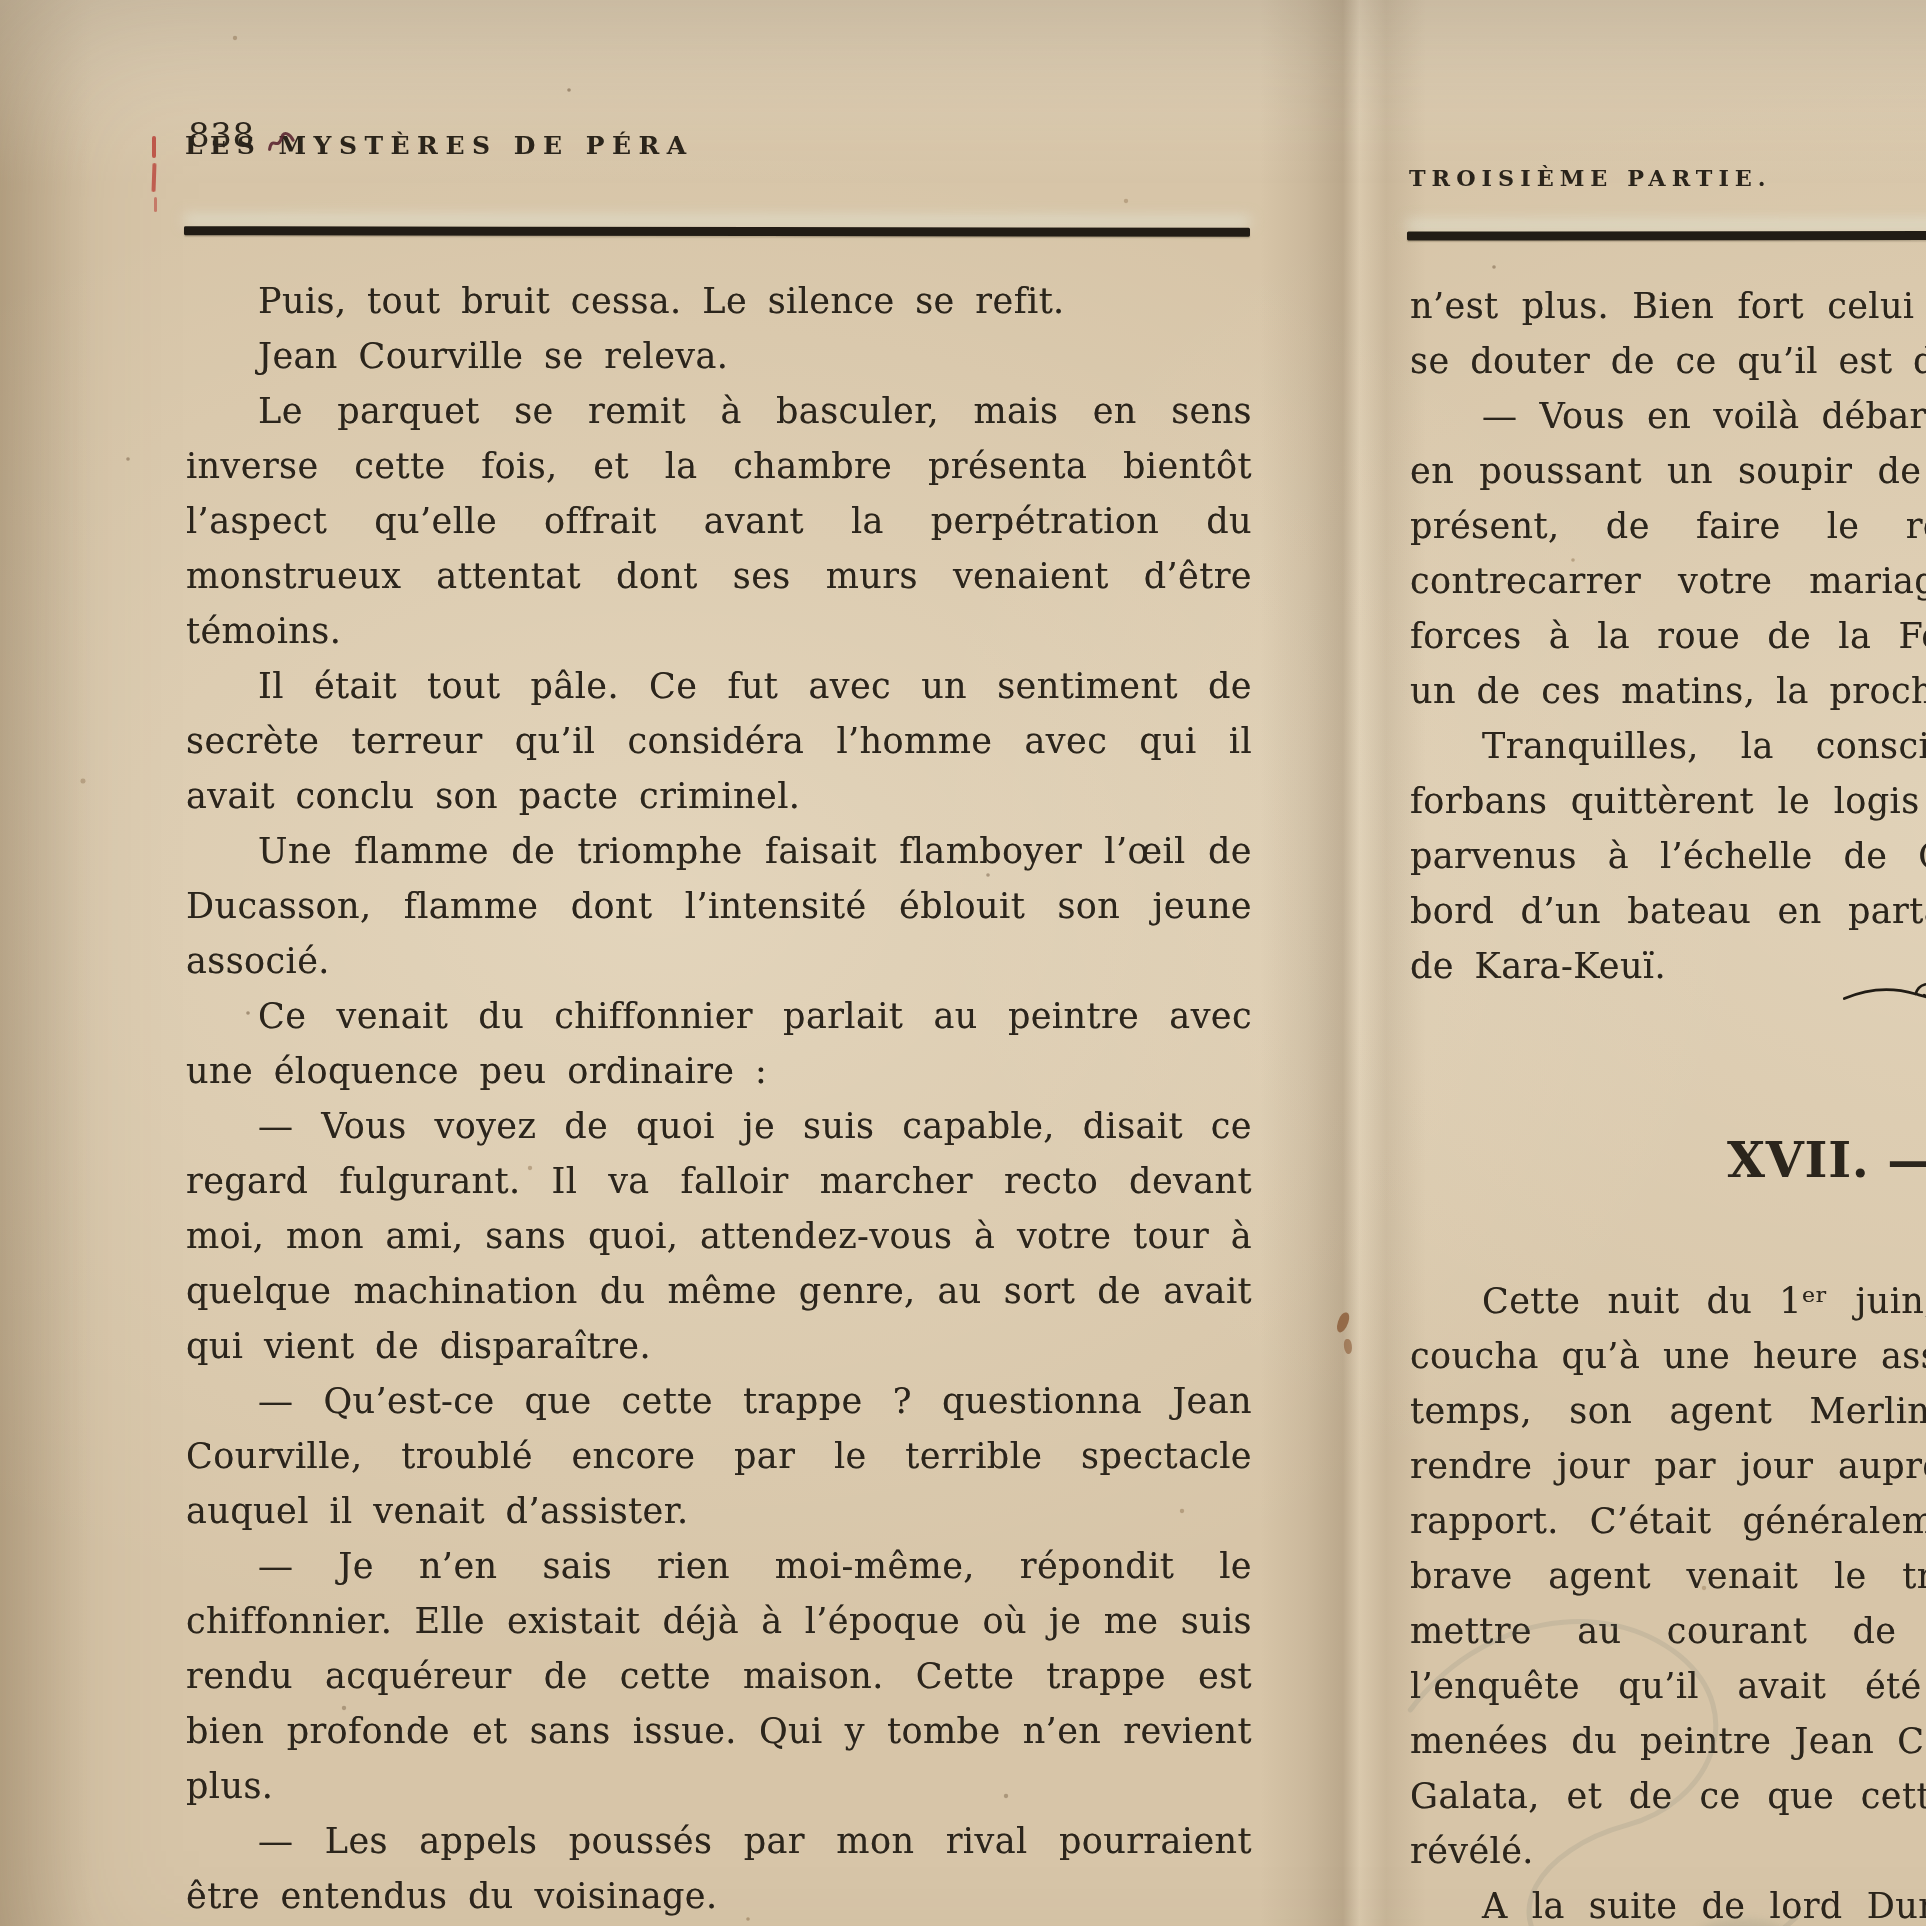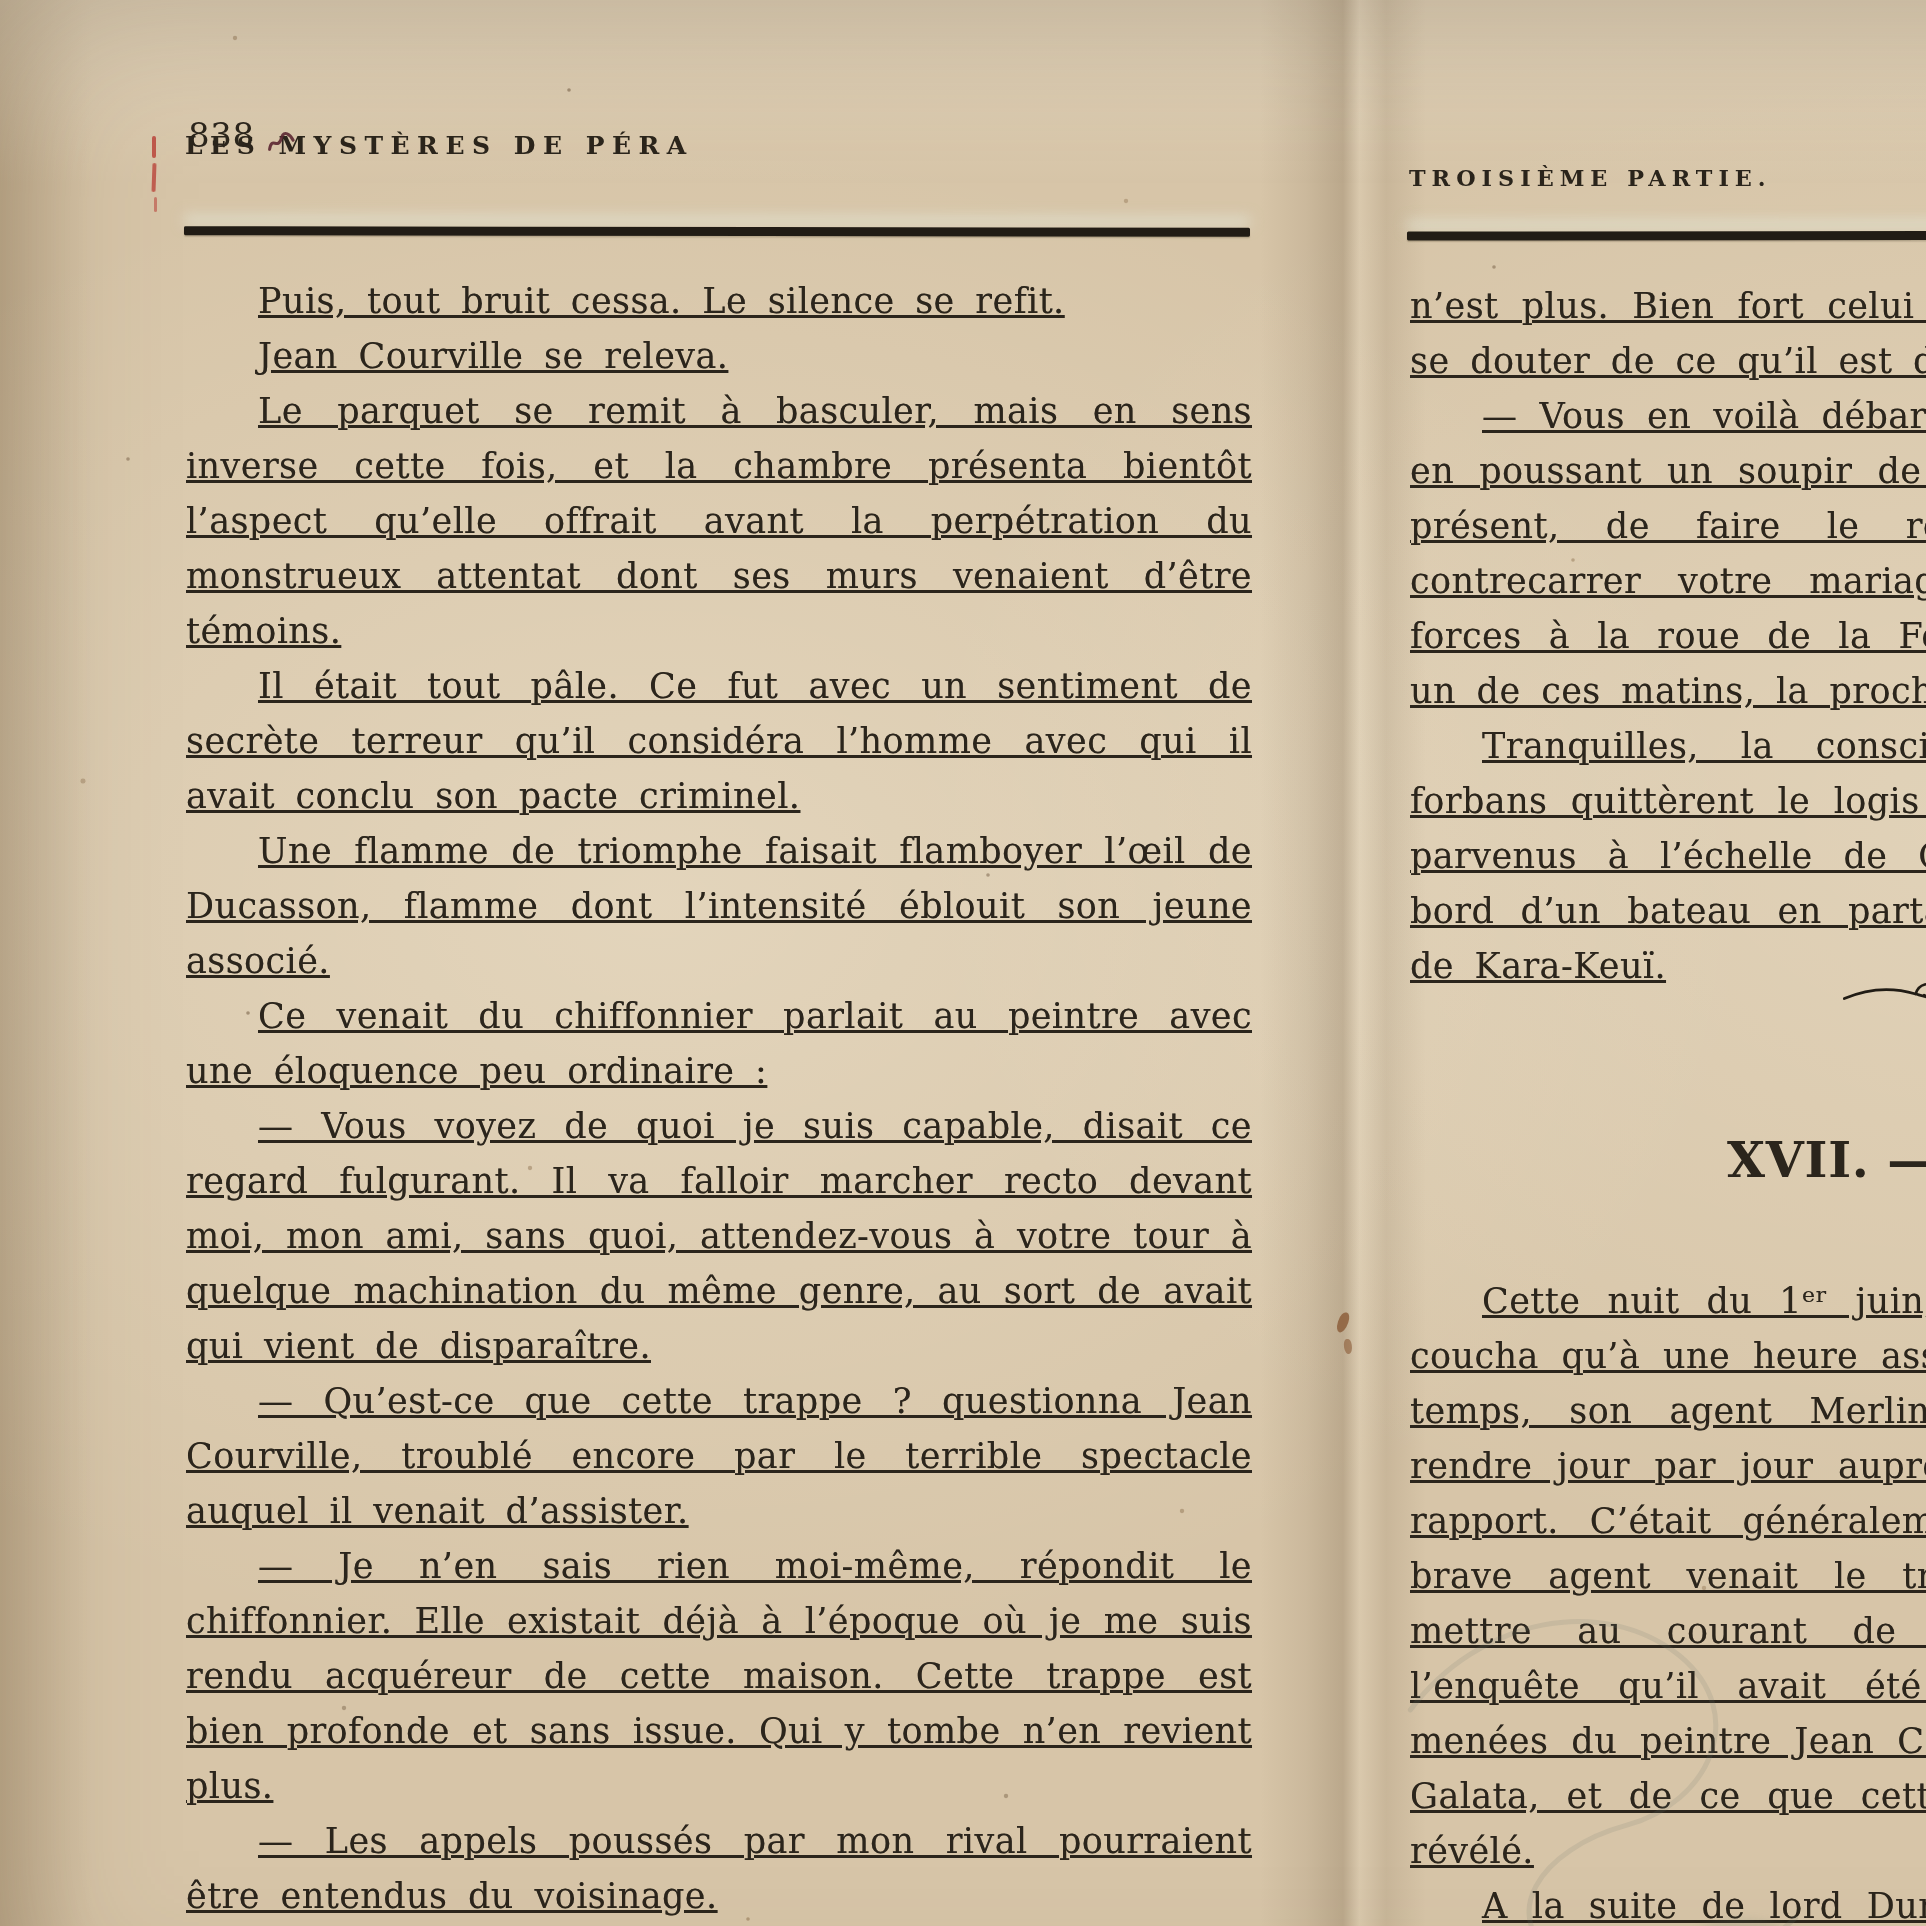--- a/index.html
+++ b/index.html
@@ -36,21 +36,21 @@
         box-shadow:0 -10.8px 13px rgba(230,240,230,.55), 0 1.5px 1.2px rgba(60,45,25,.22);}
   #left-rule{left:184px;top:227px;width:1066px;transform:rotate(.08deg);}
   #right-rule{left:1407px;top:231px;width:1068px;transform:rotate(-.06deg);}
 
   .body-text{position:absolute;font-size:35px;line-height:55px;text-align:justify;
              word-spacing:.26em;letter-spacing:.012em;
              text-shadow:0 0 0.4px rgba(43,37,28,.45);}
   #left-body{left:186px;top:274px;width:1066px;}
   #right-body-1{left:1410px;top:279px;width:1068px;}
   #right-body-2{left:1410px;top:1274px;width:1068px;}
-  .para{margin:0;padding:0;text-decoration:underline;}
+  .para{margin:0;padding:0;}
   .para.indent{text-indent:72px;}
 
   #ornament{position:absolute;left:1410px;top:971px;width:1068px;text-align:center;}
   .orn-stroke{fill:none;stroke:var(--rule,#211c15);stroke-width:7;stroke-linecap:round;}
   .orn-fill{fill:var(--rule,#211c15);}
 
   #chapter-heading{position:absolute;left:1410px;top:1131px;width:1068px;text-align:center;
                    font-size:49px;font-weight:700;letter-spacing:.015em;}
 
   

